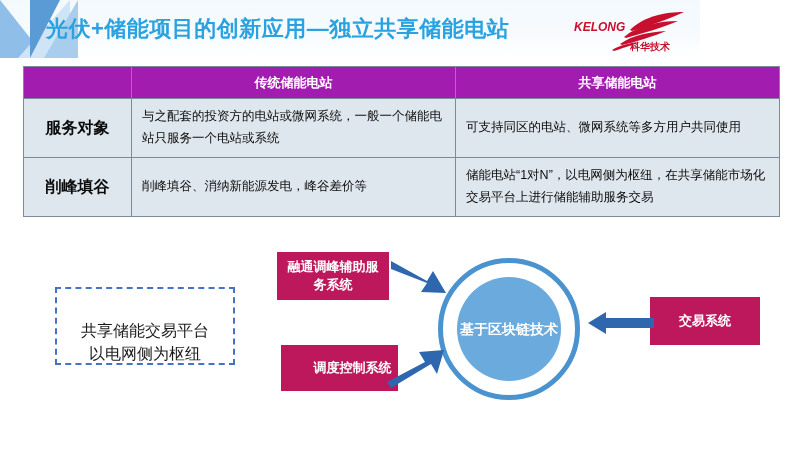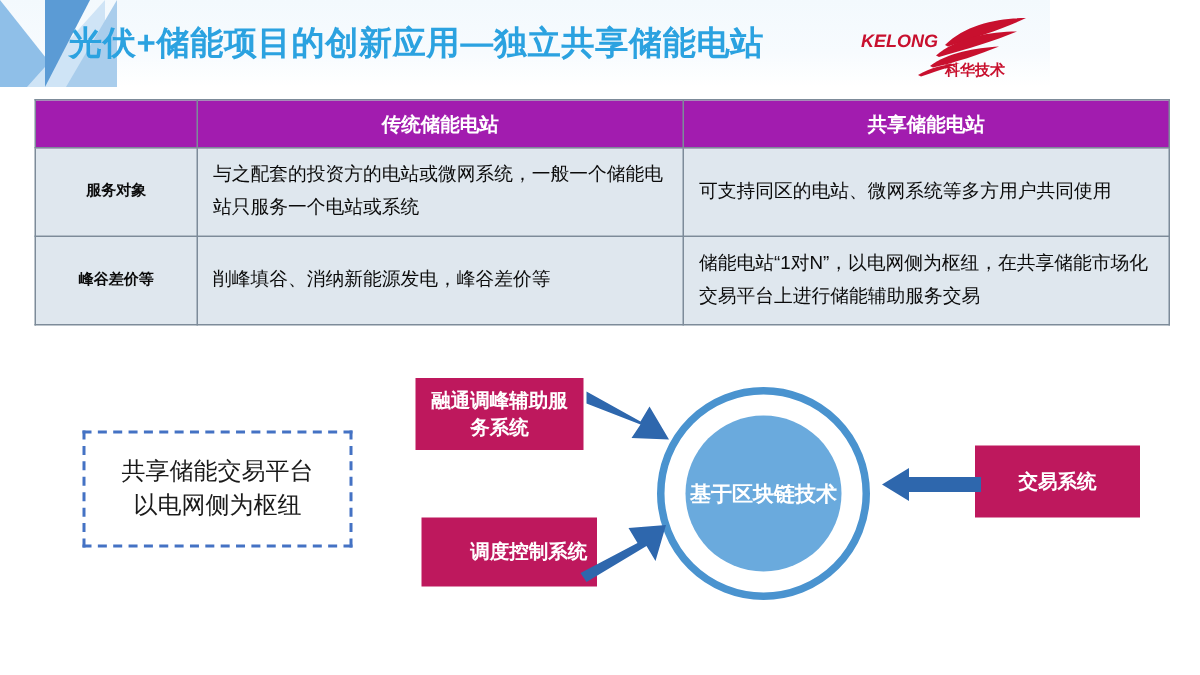--- a/index.html
+++ b/index.html
@@ -98,41 +98,41 @@
   #comparison-table tbody td {
     background: #dfe7ee;
     font-size: 12.5px;
     color: #0b0b0b;
     line-height: 1.75;
     padding: 7px 10px;
   }
   #comparison-table tbody td.row-label {
     text-align: center;
     font-weight: bold;
-    font-size: 10px;
+    font-size: 16px;
     padding: 13px 4px;
   }
 
   
   #diagram {
     position: absolute;
     left: 0; top: 240px;
     width: 800px; height: 200px;
   }
 
   #platform-callout {
     position: absolute;
     left: 55px; top: 47px;
     width: 180px; height: 78px;
     border: 2px dashed #4472c4;
     background: #ffffff;
     display: flex;
     flex-direction: column;
     align-items: center;
-    justify-content: center;
+    justify-content: flex-end;
     gap: 4px;
   }
   #platform-callout span {
     font-size: 16px;
     color: #1a1a1a;
     line-height: 1.2;
   }
 
   .sys-box {
     position: absolute;
@@ -221,21 +221,21 @@
       <th class="col-shared">共享储能电站</th>
     </tr>
   </thead>
   <tbody>
     <tr>
       <td class="row-label">服务对象</td>
       <td>与之配套的投资方的电站或微网系统，一般一个储能电站只服务一个电站或系统</td>
       <td>可支持同区的电站、微网系统等多方用户共同使用</td>
     </tr>
     <tr>
-      <td class="row-label">峰谷差价等</td>
+      <td class="row-label">削峰填谷</td>
       <td>削峰填谷、消纳新能源发电，峰谷差价等</td>
       <td>储能电站“1对N”，以电网侧为枢纽，在共享储能市场化交易平台上进行储能辅助服务交易</td>
     </tr>
   </tbody>
 </table>
 
 <div id="diagram">
 
   <div id="platform-callout">
     <span>共享储能交易平台</span>

